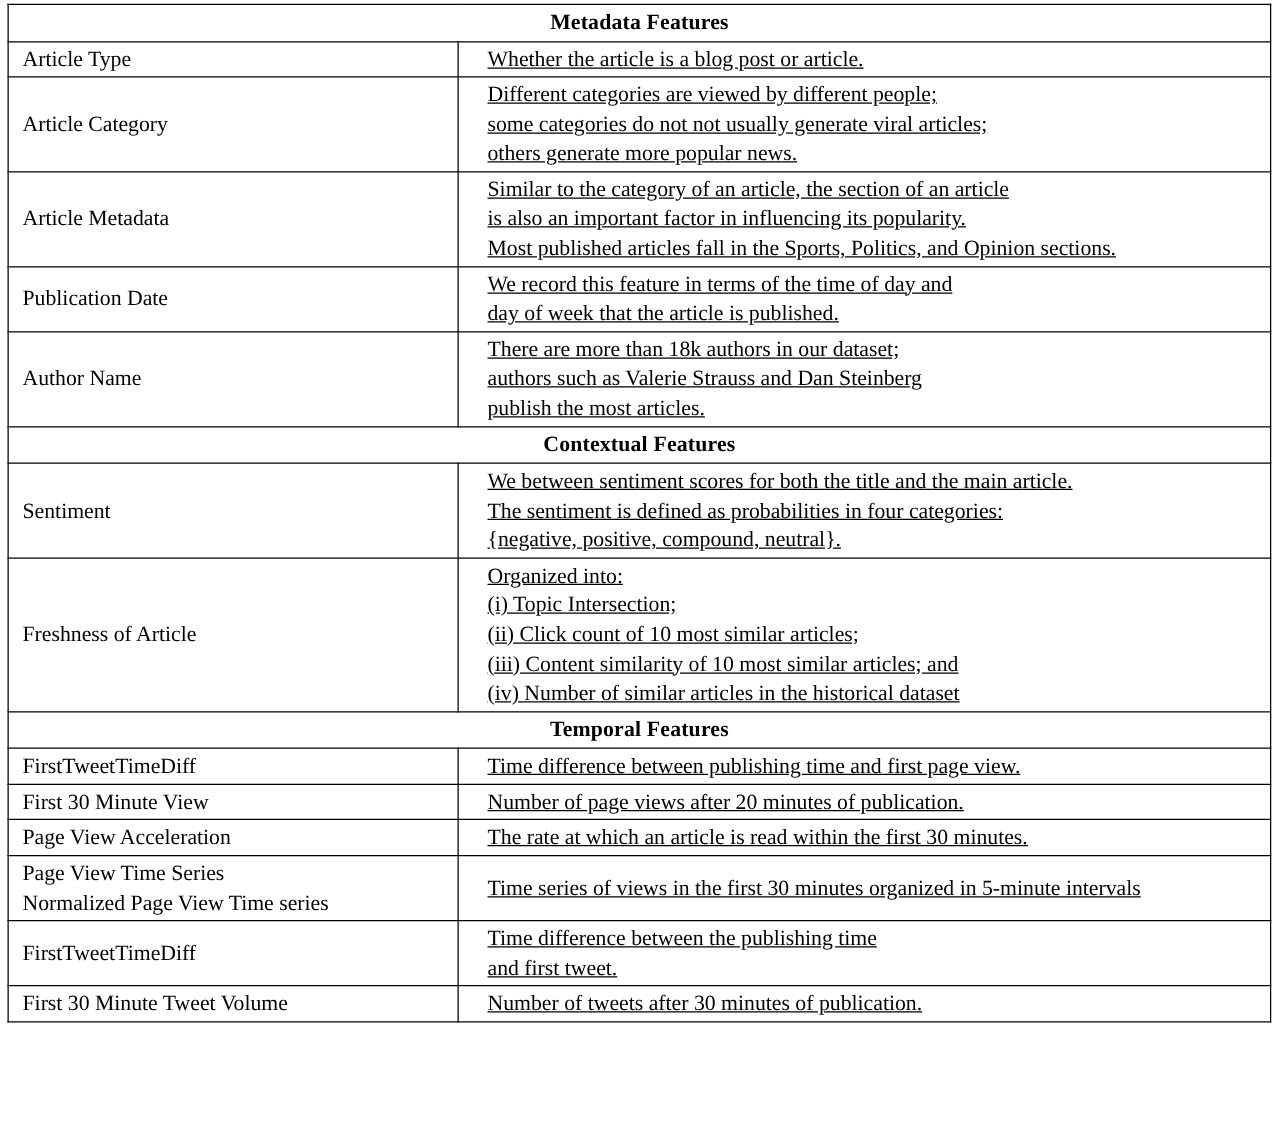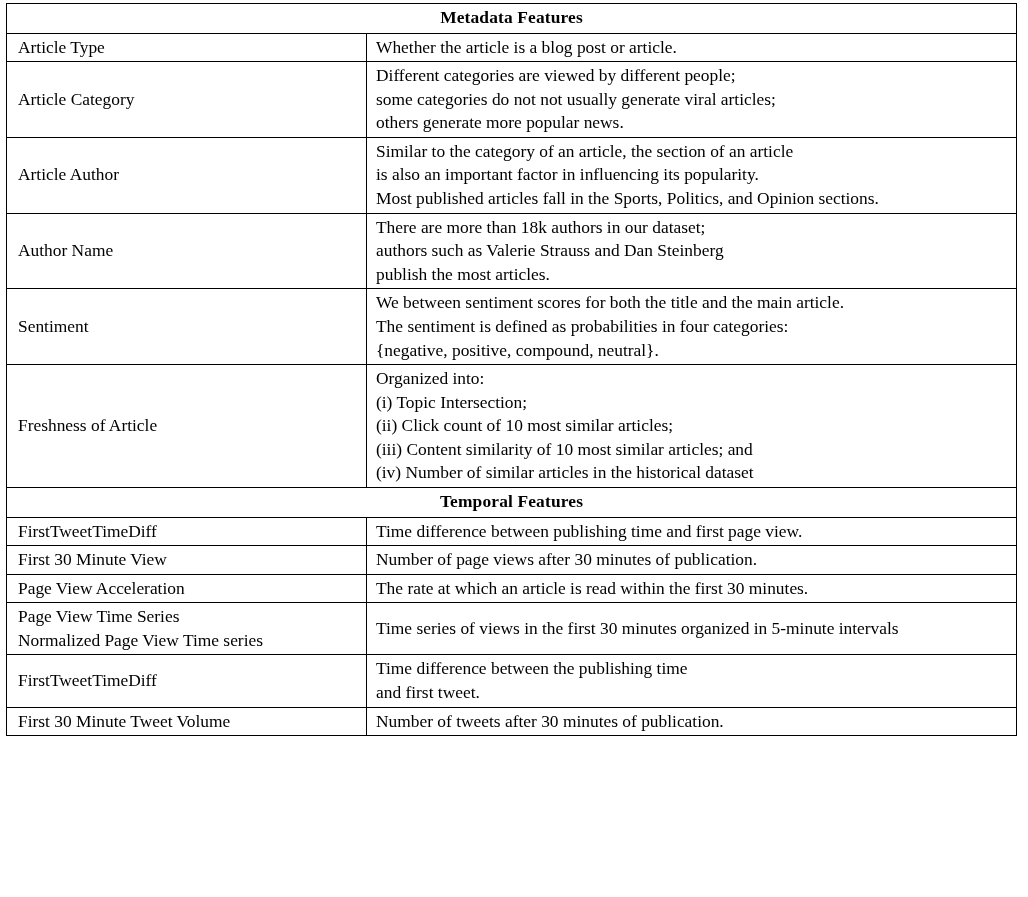--- a/index.html
+++ b/index.html
@@ -35,22 +35,23 @@
     vertical-align: middle;
     font-size: 17.4px;
     line-height: 1.355;
   }
   td.name-cell {
     padding: 2px 4px 2px 11px;
     white-space: pre-line;
     margin-left: 44px;
   }
   td.desc-cell {
-    padding: 2px 4px 2px 9px;
+    padding: 2px 4px 2px 23px;
     white-space: pre-line;
+    text-decoration: underline;
   }
   tr.section-row td {
     text-align: center;
     font-weight: bold;
     padding: 2px 0 3px 0;
     letter-spacing: 0.15px;
   }
   tr.section-row td .sec-label {
     display: inline-block;
   }
@@ -72,30 +73,38 @@
           <td class="name-cell">Article Type</td>
           <td class="desc-cell">Whether the article is a blog post or article.</td>
         </tr>
         <tr>
           <td class="name-cell">Article Category</td>
           <td class="desc-cell">Different categories are viewed by different people;
 some categories do not not usually generate viral articles;
 others generate more popular news.</td>
         </tr>
         <tr>
-          <td class="name-cell">Article Author</td>
+          <td class="name-cell">Article Metadata</td>
           <td class="desc-cell">Similar to the category of an article, the section of an article
 is also an important factor in influencing its popularity.
 Most published articles fall in the Sports, Politics, and Opinion sections.</td>
+        </tr>
+        <tr>
+          <td class="name-cell">Publication Date</td>
+          <td class="desc-cell">We record this feature in terms of the time of day and
+day of week that the article is published.</td>
         </tr>
         <tr>
           <td class="name-cell">Author Name</td>
           <td class="desc-cell">There are more than 18k authors in our dataset;
 authors such as Valerie Strauss and Dan Steinberg
 publish the most articles.</td>
+        </tr>
+        <tr class="section-row">
+          <td colspan="2"><span class="sec-label">Contextual Features</span></td>
         </tr>
         <tr>
           <td class="name-cell">Sentiment</td>
           <td class="desc-cell">We between sentiment scores for both the title and the main article.
 The sentiment is defined as probabilities in four categories:
 {negative, positive, compound, neutral}.</td>
         </tr>
         <tr>
           <td class="name-cell">Freshness of Article</td>
           <td class="desc-cell">Organized into:
@@ -106,21 +115,21 @@
         </tr>
         <tr class="section-row">
           <td colspan="2"><span class="sec-label">Temporal Features</span></td>
         </tr>
         <tr>
           <td class="name-cell">FirstTweetTimeDiff</td>
           <td class="desc-cell">Time difference between publishing time and first page view.</td>
         </tr>
         <tr>
           <td class="name-cell">First 30 Minute View</td>
-          <td class="desc-cell">Number of page views after 30 minutes of publication.</td>
+          <td class="desc-cell">Number of page views after 20 minutes of publication.</td>
         </tr>
         <tr>
           <td class="name-cell">Page View Acceleration</td>
           <td class="desc-cell">The rate at which an article is read within the first 30 minutes.</td>
         </tr>
         <tr>
           <td class="name-cell">Page View Time Series
 Normalized Page View Time series</td>
           <td class="desc-cell">Time series of views in the first 30 minutes organized in 5-minute intervals</td>
         </tr>

